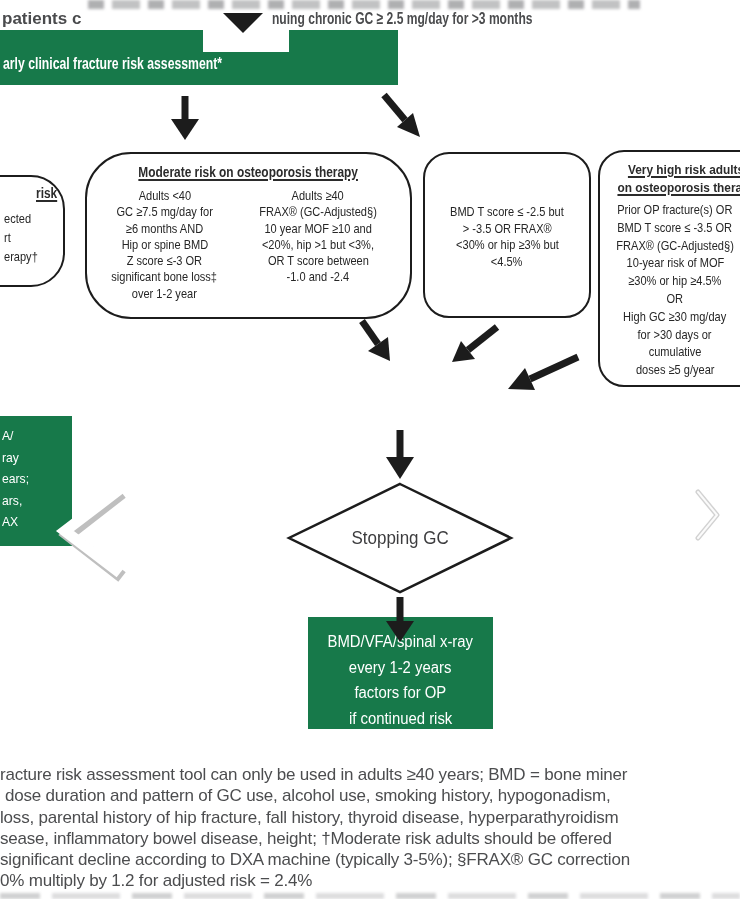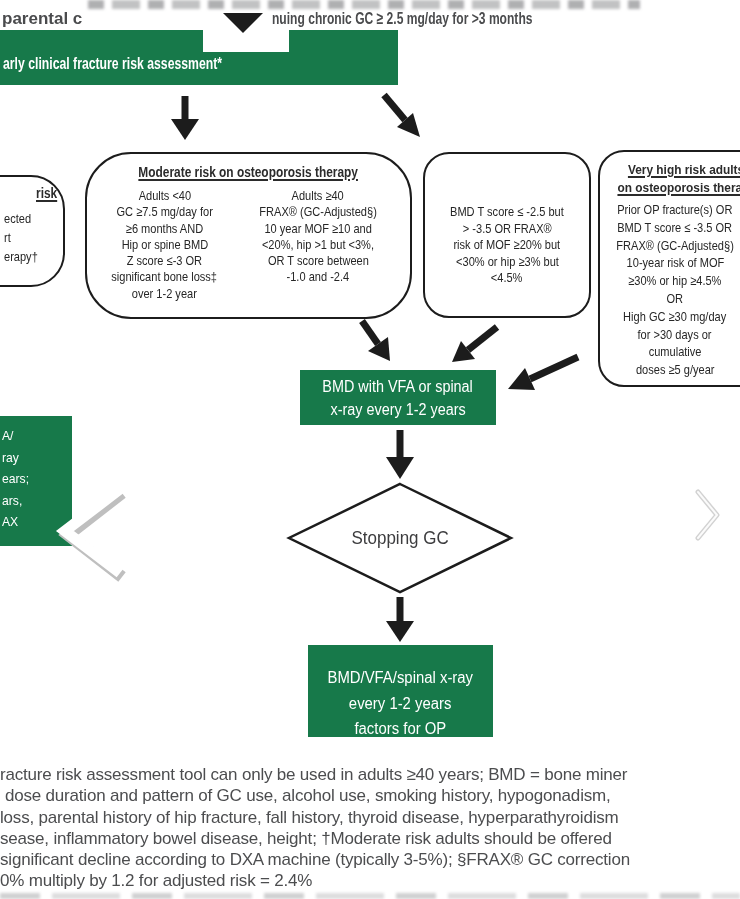--- a/index.html
+++ b/index.html
@@ -30,21 +30,21 @@
   .hit{pointer-events:auto;cursor:pointer;}
 </style>
 </head>
 <body>
 
 <div id="stage">
 
   <div class="abs smudge" style="left:88px;top:0;width:552px;height:9px;"></div>
 
   <div class="abs nw" style="left:2px;top:9px;font-size:17px;font-weight:bold;color:#4a4b4d;">
-    <span class="sxl" style="transform:scaleX(1);">parental c</span>
+    <span class="sxl" style="transform:scaleX(1);">patients c</span>
   </div>
   <div class="abs nw" style="left:272px;top:9px;font-size:17px;font-weight:bold;color:#4a4b4d;">
     <span class="sxl" style="transform:scaleX(0.71);">nuing chronic GC ≥ 2.5 mg/day for &gt;3 months</span>
   </div>
 
   <div class="abs grn" style="left:-60px;top:30px;width:458px;height:55px;">
     <div class="abs nw" style="left:63px;top:0;height:67px;display:flex;align-items:center;">
       <span class="sxl bold white" style="font-size:17px;transform:scaleX(0.72);">arly clinical fracture risk assessment*</span>
     </div>
   </div>
@@ -80,21 +80,20 @@
       <div><span class="sx" style="transform:scaleX(0.85);">&lt;20%, hip &gt;1 but &lt;3%,</span></div>
       <div><span class="sx" style="transform:scaleX(0.85);">OR T score between</span></div>
       <div><span class="sx" style="transform:scaleX(0.85);">-1.0 and -2.4</span></div>
     </div>
   </div>
 
   <div class="abs rbox" style="left:423px;top:152px;width:168px;height:166px;border-radius:26px;">
     <div class="abs ctr bodytxt" style="left:0;top:50px;width:100%;line-height:16.6px;">
       <div><span class="sx" style="transform:scaleX(0.85);">BMD T score ≤ -2.5 but</span></div>
       <div><span class="sx" style="transform:scaleX(0.85);">&gt; -3.5 OR FRAX®</span></div>
-      <div><span class="sx" style="transform:scaleX(0.85);">risk of MOF ≥20% but</span></div>
       <div><span class="sx" style="transform:scaleX(0.85);">&lt;30% or hip ≥3% but</span></div>
       <div><span class="sx" style="transform:scaleX(0.85);">&lt;4.5%</span></div>
     </div>
   </div>
 
   <div class="abs rbox" style="left:598px;top:150px;width:177px;height:237px;border-radius:26px;">
     <div class="abs ctr" style="left:0;top:8px;width:100%;line-height:17px;">
       <div><span class="sx bold u" style="font-size:13.5px;transform:scaleX(0.88);">Very high risk adults</span></div>
       <div><span class="sx bold u" style="font-size:13.5px;transform:scaleX(0.88);">on osteoporosis therapy</span></div>
     </div>
@@ -115,26 +114,22 @@
   <div class="abs grn" style="left:-60px;top:416px;width:132px;height:130px;">
     <div class="abs white" style="left:62px;top:9px;font-size:13.5px;line-height:21.5px;">
       <div class="nw"><span class="sxl" style="transform:scaleX(0.9);">A/</span></div>
       <div class="nw"><span class="sxl" style="transform:scaleX(0.9);">ray</span></div>
       <div class="nw"><span class="sxl" style="transform:scaleX(0.9);">ears;</span></div>
       <div class="nw"><span class="sxl" style="transform:scaleX(0.9);">ars,</span></div>
       <div class="nw"><span class="sxl" style="transform:scaleX(0.9);">AX</span></div>
     </div>
   </div>
 
-  <div class="abs grn ctr" style="left:300px;top:370px;width:196px;height:55px;padding-top:5px;box-sizing:border-box;line-height:23px;">
-    <div><span class="sx white" style="font-size:16px;transform:scaleX(0.9);">BMD with VFA or spinal</span></div>
-    <div><span class="sx white" style="font-size:16px;transform:scaleX(0.9);">x-ray every 1-2 years</span></div>
-  </div>
-
-  <div class="abs grn ctr" style="left:308px;top:645px;width:185px;height:92px;padding-top:20px;box-sizing:border-box;line-height:25.6px;">
+
+  <div class="abs grn ctr" style="left:308px;top:617px;width:185px;height:112px;padding-top:12px;box-sizing:border-box;line-height:25.6px;">
     <div><span class="sx white" style="font-size:16px;transform:scaleX(0.93);">BMD/VFA/spinal x-ray</span></div>
     <div><span class="sx white" style="font-size:16px;transform:scaleX(0.93);">every 1-2 years</span></div>
     <div><span class="sx white" style="font-size:16px;transform:scaleX(0.93);">factors for OP</span></div>
     <div><span class="sx white" style="font-size:16px;transform:scaleX(0.93);">if continued risk</span></div>
   </div>
 
   <div class="abs" style="left:0;top:764px;width:745px;font-size:17px;line-height:21.3px;color:#4c4d4f;letter-spacing:-0.2px;">
     <div class="nw">racture risk assessment tool can only be used in adults ≥40 years; BMD = bone miner</div>
     <div class="nw" style="padding-left:5px;">dose duration and pattern of GC use, alcohol use, smoking history, hypogonadism,</div>
     <div class="nw">loss, parental history of hip fracture, fall history, thyroid disease, hyperparathyroidism</div>

